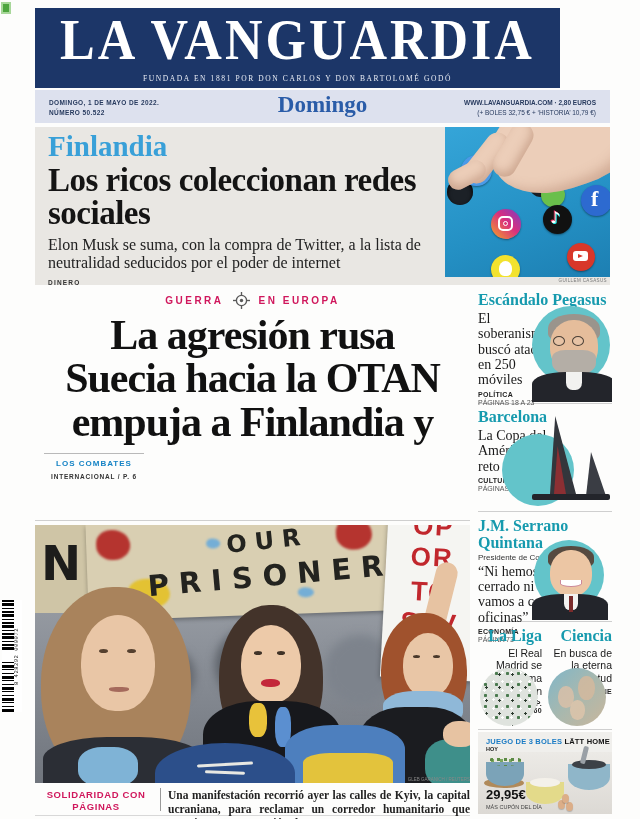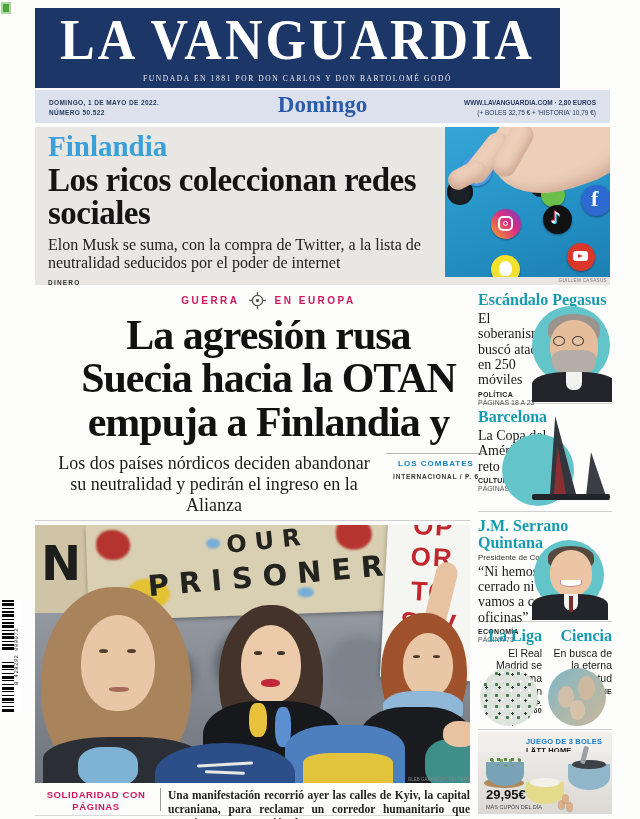--- a/index.html
+++ b/index.html
@@ -41,21 +41,21 @@
   .ig .lens { position:absolute; left:12px; top:12px; width:5px; height:5px; border:1.5px solid #fff; border-radius:50%; }
   .tk .note { color:#fff; font-family:"DejaVu Sans",sans-serif; font-size:16px; position:absolute; left:7px; top:3px; text-shadow:1px 1px 0 #2af0ee, -1px -1px 0 #f2295b; }
   .yt .play { position:absolute; left:6px; top:8px; width:15px; height:10px; background:#fff; border-radius:3px; }
   .yt .tri { position:absolute; left:11px; top:10.5px; width:0; height:0; border-left:5px solid #d8372a; border-top:2.5px solid transparent; border-bottom:2.5px solid transparent; }
   .sc .ghost { position:absolute; left:8px; top:6px; width:13px; height:15px; background:#fff; border-radius:50% 50% 40% 40%; }
   .hand { position:absolute; background:#ecceb9; }
   .hand.palm { right:-30px; top:-34px; width:150px; height:95px; border-radius:45%; transform:rotate(-18deg); box-shadow:inset -8px -6px 12px rgba(160,110,85,.35); }
   .hand.fing { width:24px; height:58px; border-radius:12px; box-shadow:inset -4px -3px 8px rgba(160,110,85,.4); }
 
   
-  .lead { position:absolute; left:51px; top:292px; width:435px; }
+  .lead { position:absolute; left:35px; top:292px; width:435px; }
   .warbadge { display:flex; align-items:center; justify-content:center; gap:9px; color:#d0175c; font-weight:bold; font-size:10px; letter-spacing:2.5px; }
   .target-icon { width:17px; height:17px; }
   .lheadline { font-family:"Liberation Serif",serif; font-weight:bold; font-size:42px; line-height:1.03; letter-spacing:-1px; text-align:center; color:#111; margin-top:5px; }
   .deckrow { display:flex; margin-top:9px; }
   .subdeckwrap { width:326px; }
   .subdeck { font-family:"Liberation Serif",serif; font-size:18px; line-height:1.18; text-align:center; color:#1b1b1b; }
   .pageref { font-size:6.5px; font-weight:bold; letter-spacing:1.2px; color:#333; text-align:center; margin-top:9px; }
   .combates { width:100px; margin-left:9px; border-top:1px solid #b9b9b9; padding-top:5px; text-align:center; }
   .combates .ck { color:#1583c5; font-weight:bold; font-size:8px; letter-spacing:1px; }
   .combates .ct { font-family:"Liberation Serif",serif; font-weight:bold; font-size:14.5px; line-height:1.06; color:#151515; margin-top:3px; }
@@ -105,21 +105,21 @@
   .phair { position:absolute; border-radius:50% 50% 30% 30%; }
   .pbeard { position:absolute; border-radius:30% 30% 50% 50%; }
   .pglass { position:absolute; width:12px; height:10px; border:1.6px solid #4a3f35; border-radius:50%; background:rgba(255,255,255,.1); }
   .psuit { position:absolute; border-radius:40% 40% 0 0; background:#23252b; }
   .pshirt { position:absolute; background:#f2f2f0; }
   .sail { position:absolute; }
   .circphoto { position:absolute; border-radius:50%; overflow:hidden; }
 
   
   .ad { position:relative; background:#f0efec; height:82px; margin-top:2px; overflow:hidden; }
-  .adtitle { padding:5px 0 0 8px; font-size:7.5px; font-weight:bold; letter-spacing:.2px;margin-left:40px; }
+  .adtitle { padding:5px 0 0 8px; font-size:7.5px; font-weight:bold; letter-spacing:.2px; }
   .adtitle .blue { color:#1a7bc4; } .adtitle .blk { color:#111; }
   .adwhen { padding-left:8px; font-size:5.5px; font-weight:bold; color:#222; }
   .adprice { position:absolute; left:8px; bottom:12px; font-size:13px; font-weight:bold; color:#111; }
   .adnote { position:absolute; left:8px; bottom:4px; font-size:5.5px; color:#444; }
   .bowl { position:absolute; border-radius:0 0 50% 50%; }
   .egg { position:absolute; background:#dcae88; border-radius:50%; width:7px; height:9px; box-shadow:0 1px 1px rgba(0,0,0,.2); }
 
   
   .barcode { position:absolute; left:2px; top:600px; width:20px; height:112px; background:#fff; }
   .bars { position:absolute; left:0; width:12px; background:repeating-linear-gradient(to bottom,#000 0 1.5px,#fff 1.5px 3px,#000 3px 6px,#fff 6px 7.5px,#000 7.5px 8.5px,#fff 8.5px 11px); }
@@ -203,24 +203,20 @@
         <line x1="16" y1="10" x2="20" y2="10" stroke="#5a5a5a" stroke-width="1.6"></line>
       </svg>
       <span>EN EUROPA</span>
     </div>
     <div class="lheadline">
       <div>La agresión rusa</div>
       <div>Suecia hacia la OTAN</div>
       <div>empuja a Finlandia y</div>
     </div>
     <div class="deckrow">
-      <div class="subdeckwrap">
-        <div class="subdeck">Los dos países nórdicos deciden abandonar su neutralidad y pedirán el ingreso en la Alianza</div>
-        <div class="pageref">INTERNACIONAL / P. 3 Y 4</div>
-      </div>
       <div class="combates">
         <div class="ck">LOS COMBATES</div>
         <div class="cp">INTERNACIONAL / P. 6</div>
       </div>
     </div>
   </div>
   <div class="leadrule"></div>
 
   <div class="mainphoto">
     <div class="blob" style="left:180px; top:100px; width:90px; height:80px; background:#5c6168;"></div>

